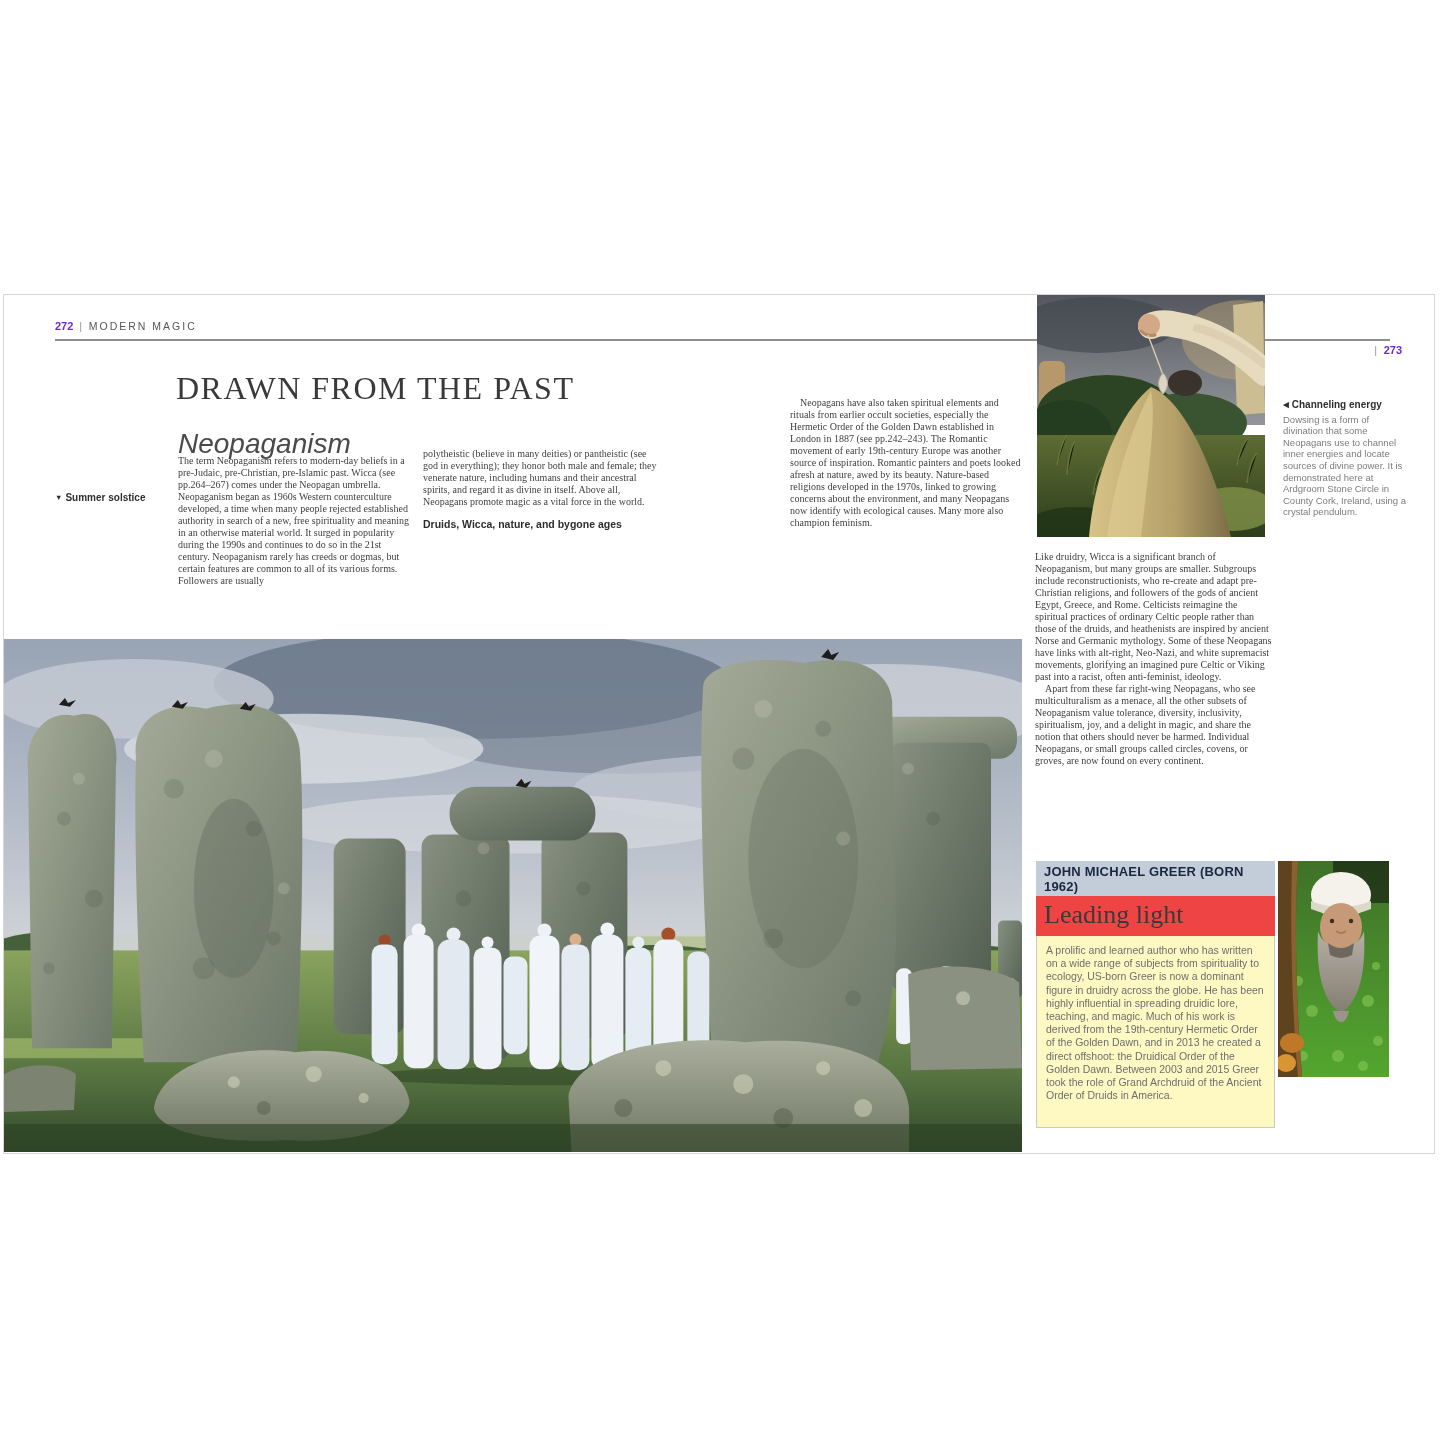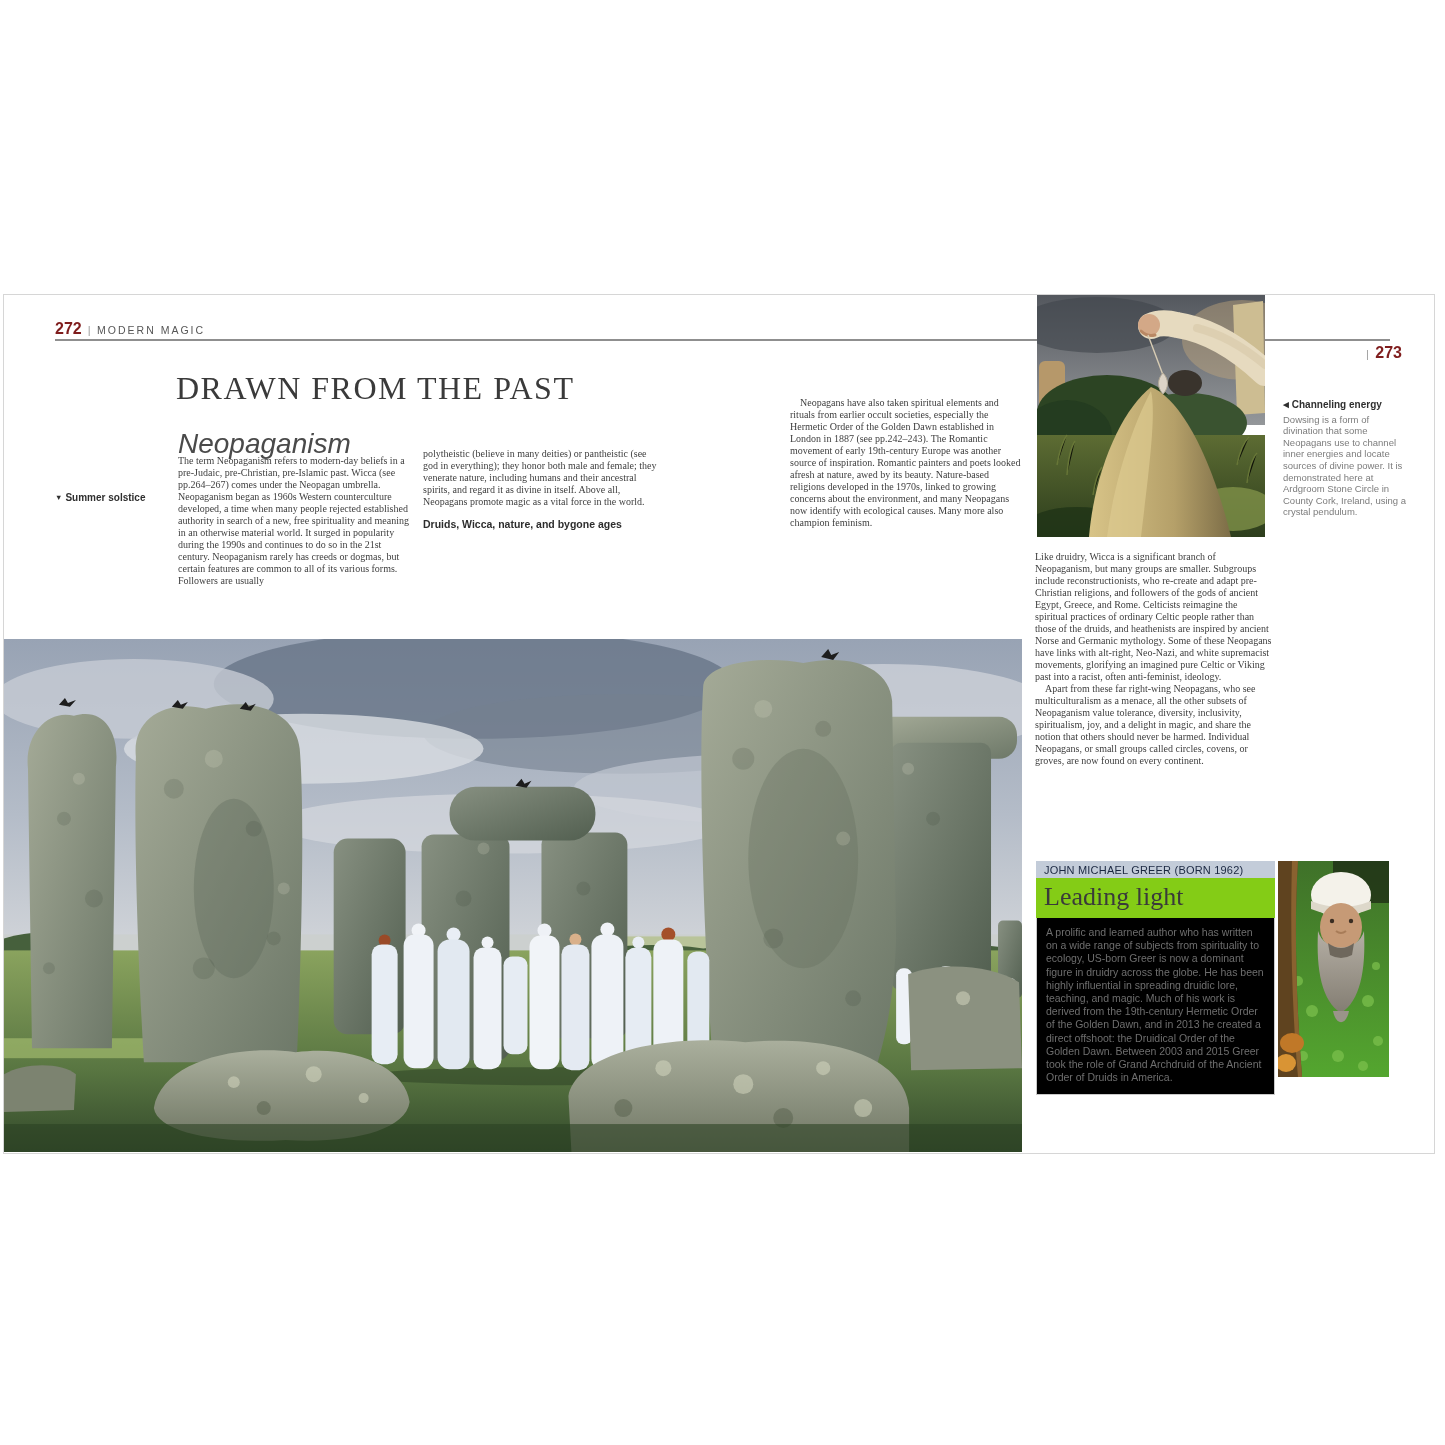--- a/index.html
+++ b/index.html
@@ -5,21 +5,21 @@
   html,body{margin:0;padding:0;background:#ffffff;}
   .canvas{position:relative;width:1445px;height:1445px;background:#ffffff;overflow:hidden;
           font-family:"Liberation Sans",sans-serif;}
   .abs{position:absolute;}
 
   .page-frame{left:3px;top:294px;width:1430px;height:858px;background:#ffffff;
               border:1px solid #d6d6d6;}
 
   
   .runhead{top:320px;font-size:11px;color:#5a5a5a;letter-spacing:.5px;white-space:nowrap;}
-  .runhead .folio{font-weight:bold;color:#7f1d1d;font-size:16px;letter-spacing:0;}
+  .runhead .folio{font-weight:bold;color:#6d28d9;font-size:11px;letter-spacing:0;}
   .runhead .sep{color:#9b9b9b;margin:0 6px;font-weight:300;}
   .runhead .section{letter-spacing:2px;color:#565656;font-size:10.5px;}
   .rh-left{left:55px;}
   .rh-right{right:43px;text-align:right;margin-top:24px;}
   .head-rule{left:55px;top:339px;width:1335px;height:2px;background:#8f8f8f;z-index:1;}
 
   
   .title{left:176px;top:372px;font-family:"Liberation Serif",serif;font-size:32px;
          font-weight:400;color:#3a3a3a;letter-spacing:1.5px;line-height:1.05;}
   .subtitle{left:178px;top:428px;font-size:28px;color:#4a4a4a;font-style:italic;}
@@ -44,26 +44,26 @@
 
   
   .photo{overflow:hidden;z-index:2;}
   .photo svg{display:block;}
   .ph-stonehenge{left:4px;top:639px;width:1018px;height:513px;}
   .ph-pendulum{left:1037px;top:295px;width:228px;height:242px;}
   .ph-greer{left:1278px;top:861px;width:111px;height:216px;}
 
   
   .sidebar{left:1036px;top:861px;width:239px;z-index:2;}
-  .sb-bar{background:#c3ccd9;color:#1a2740;font-size:11px;font-weight:normal;
+  .sb-bar{background:#c3ccd9;color:#1a2740;font-size:13px;font-weight:bold;
           padding:3px 8px 2px 8px;letter-spacing:.2px;}
-  .sb-strip{background:#84cc16;padding:4px 8px 6px 8px;}
+  .sb-strip{background:#ef4444;padding:4px 8px 6px 8px;}
   .sb-title{font-family:"Liberation Serif",serif;font-size:26px;color:#3a3a3a;}
-  .sb-body{border:1px solid #c9c9c9;border-top:none;background:#000000;
-           padding:8px 9px 10px 9px;font-size:10.5px;line-height:13.2px;color:#6e6e6e;}
+  .sb-body{border:1px solid #c9c9c9;border-top:none;background:#fef9c3;
+           padding:8px 9px 25px 9px;font-size:10.5px;line-height:13.2px;color:#6e6e6e;}
 </style>
 </head>
 <body>
 
 <div class="canvas">
 
   <div class="abs page-frame"></div>
 
   <div class="abs head-rule"></div>
 

